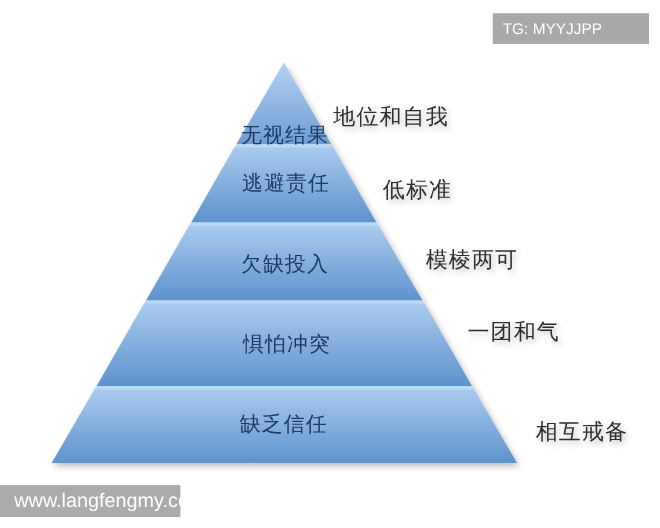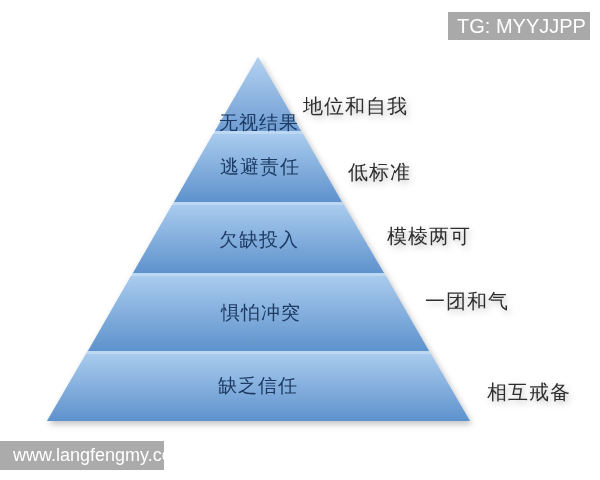--- a/index.html
+++ b/index.html
@@ -33,21 +33,21 @@
   }
   .badge {
     position: absolute;
     left: 448px;
     top: 12px;
     width: 142px;
     height: 28px;
     background: #a9a9a9;
     color: #ffffff;
     font-family: "Liberation Sans", sans-serif;
-    font-size: 20px;
+    font-size: 14px;
     line-height: 28px;
     padding-left: 9px;
     box-sizing: border-box;
     white-space: nowrap;
   }
   .watermark {
     position: absolute;
     left: 0;
     top: 441px;
     width: 164px;

